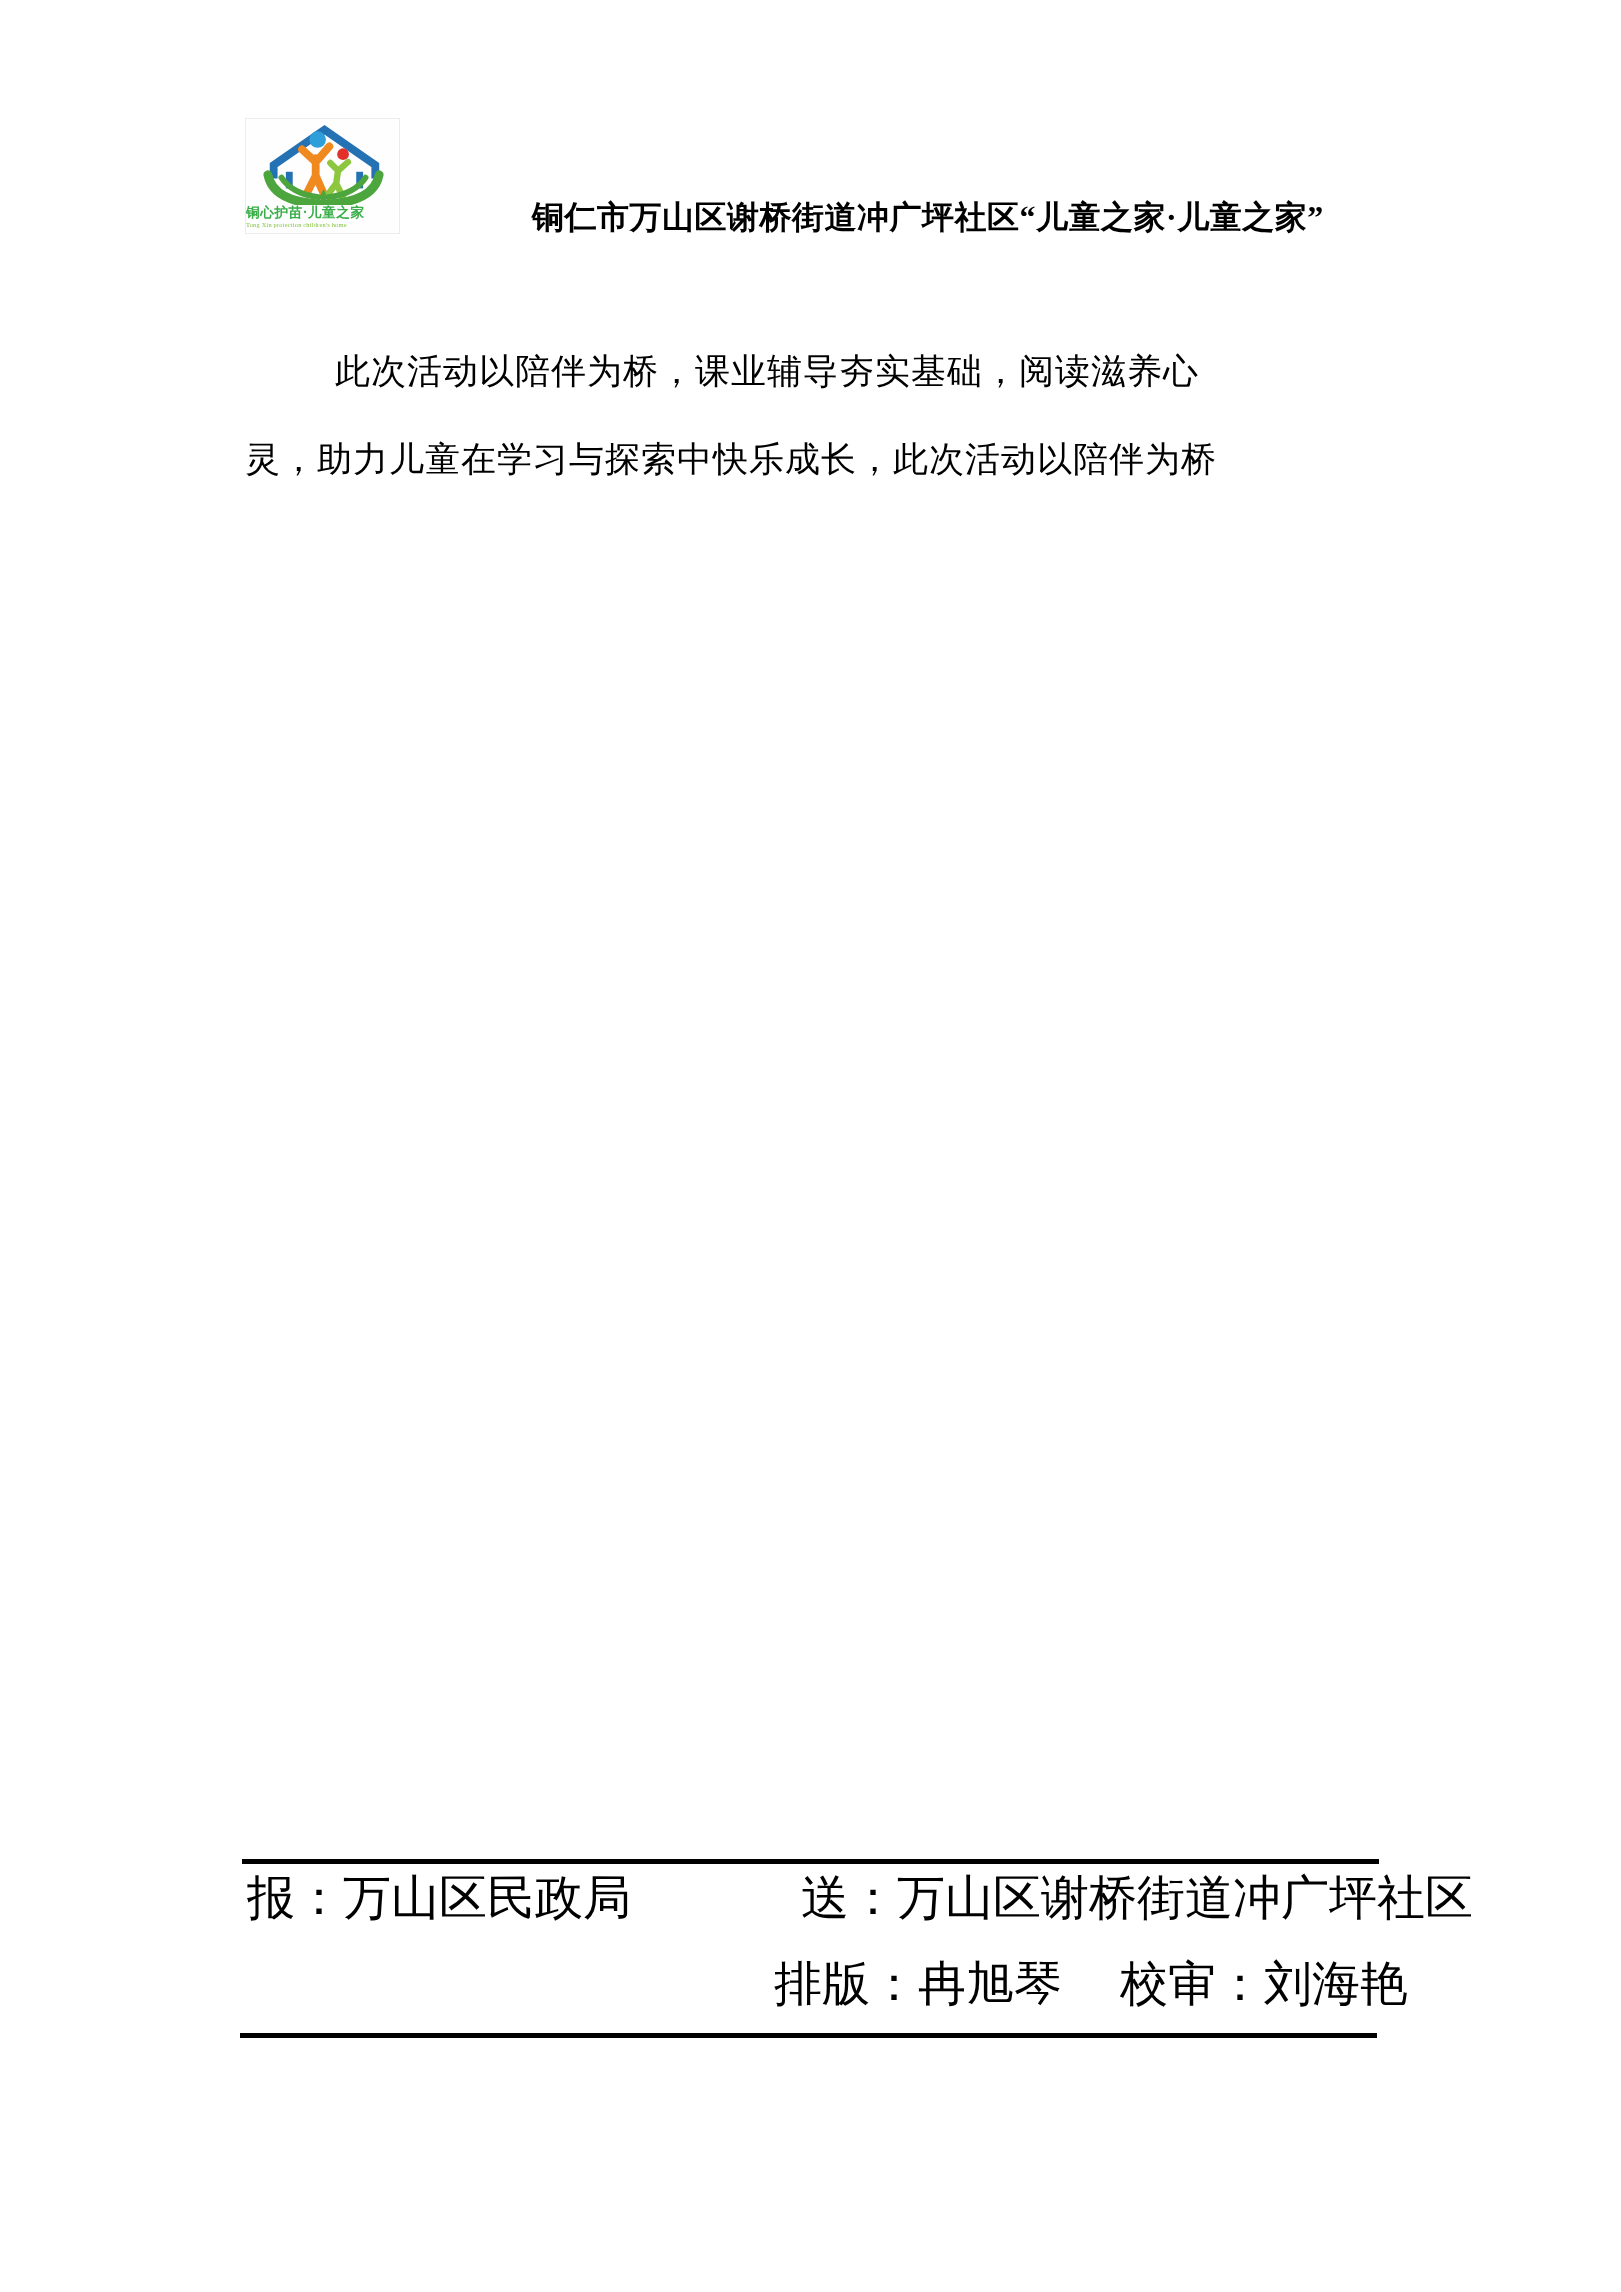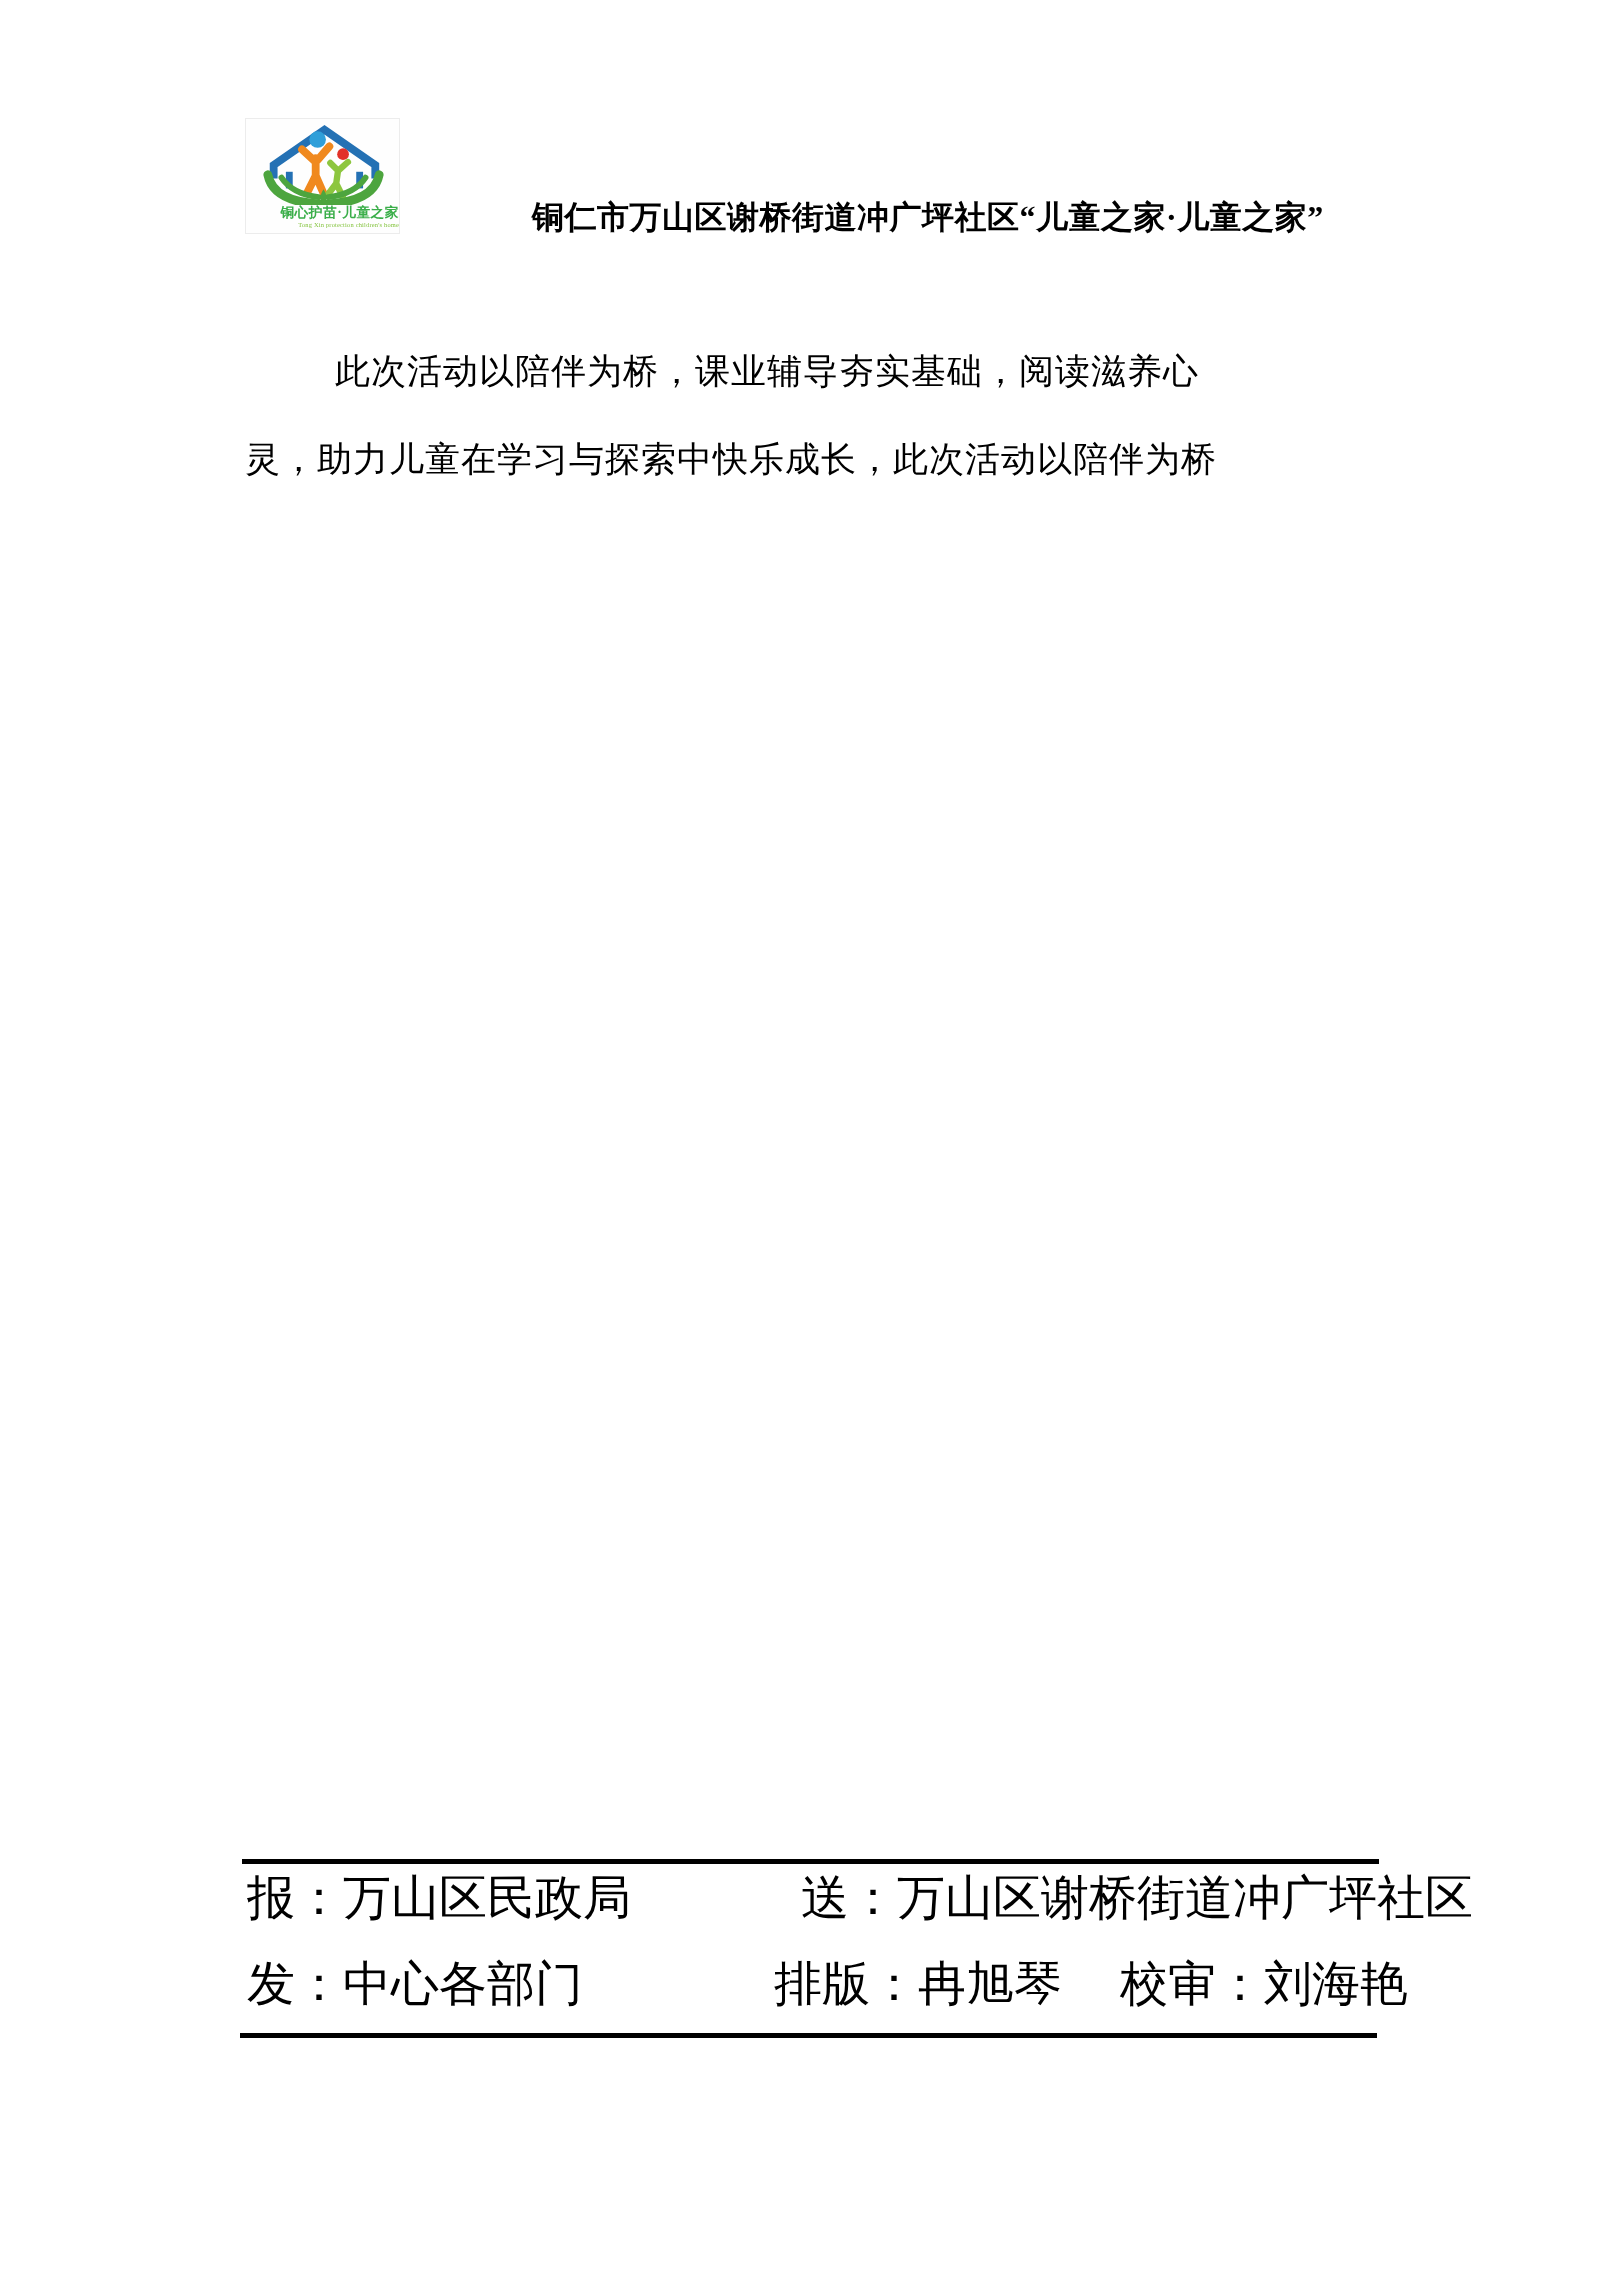--- a/index.html
+++ b/index.html
@@ -20,21 +20,21 @@
   
   .logo {
     position: absolute;
     left: 245px;
     top: 118px;
     width: 155px;
     height: 116px;
     background: #fefefe;
     border: 1px solid #ececec;
     box-sizing: border-box;
-    text-align: right;
+    text-align: left;
   }
   .logo svg { display: block; margin: 0 auto; }
   .logo-title {
     font-size: 13.7px;
     font-weight: bold;
     color: #3aae49;
     line-height: 15.7px;
     letter-spacing: 0.5px;
     white-space: nowrap;
   }
@@ -131,20 +131,19 @@
   <div class="body-par">
     <div class="body-line indent">此次活动以陪伴为桥，课业辅导夯实基础，阅读滋养心</div>
     <div class="body-line">灵，助力儿童在学习与探索中快乐成长，此次活动以陪伴为桥</div>
   </div>
 
   <div class="rule rule-top"></div>
 
   <div class="footer-cell fr1 c-report">报：万山区民政局</div>
   <div class="footer-cell fr1 c-send">送：万山区谢桥街道冲广坪社区</div>
 
-  <div class="footer-cell fr2 c-distrib">发：中心各部门</div>
   <div class="footer-cell fr2 c-layout">排版：冉旭琴</div>
   <div class="footer-cell fr2 c-review">校审：刘海艳</div>
 
   <div class="rule rule-bottom"></div>
 
 </div>
 
 
 </body></html>

